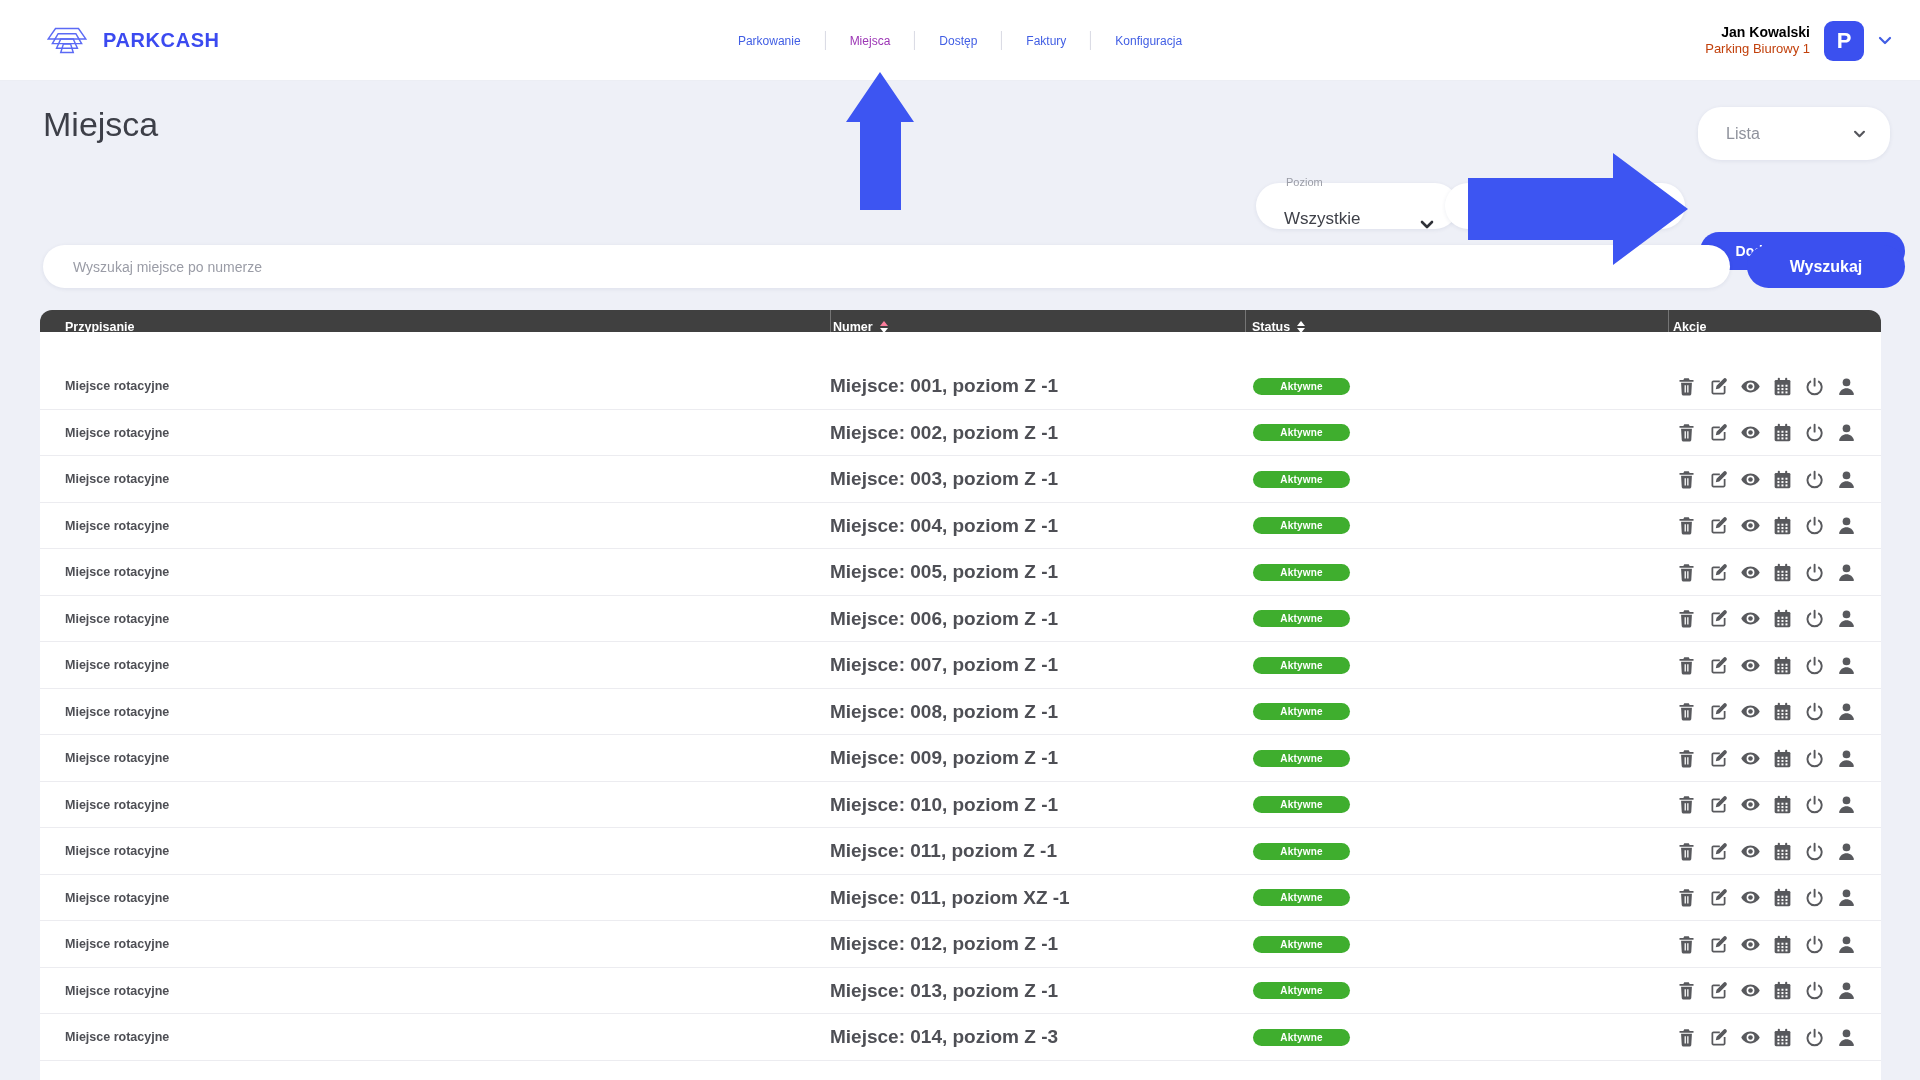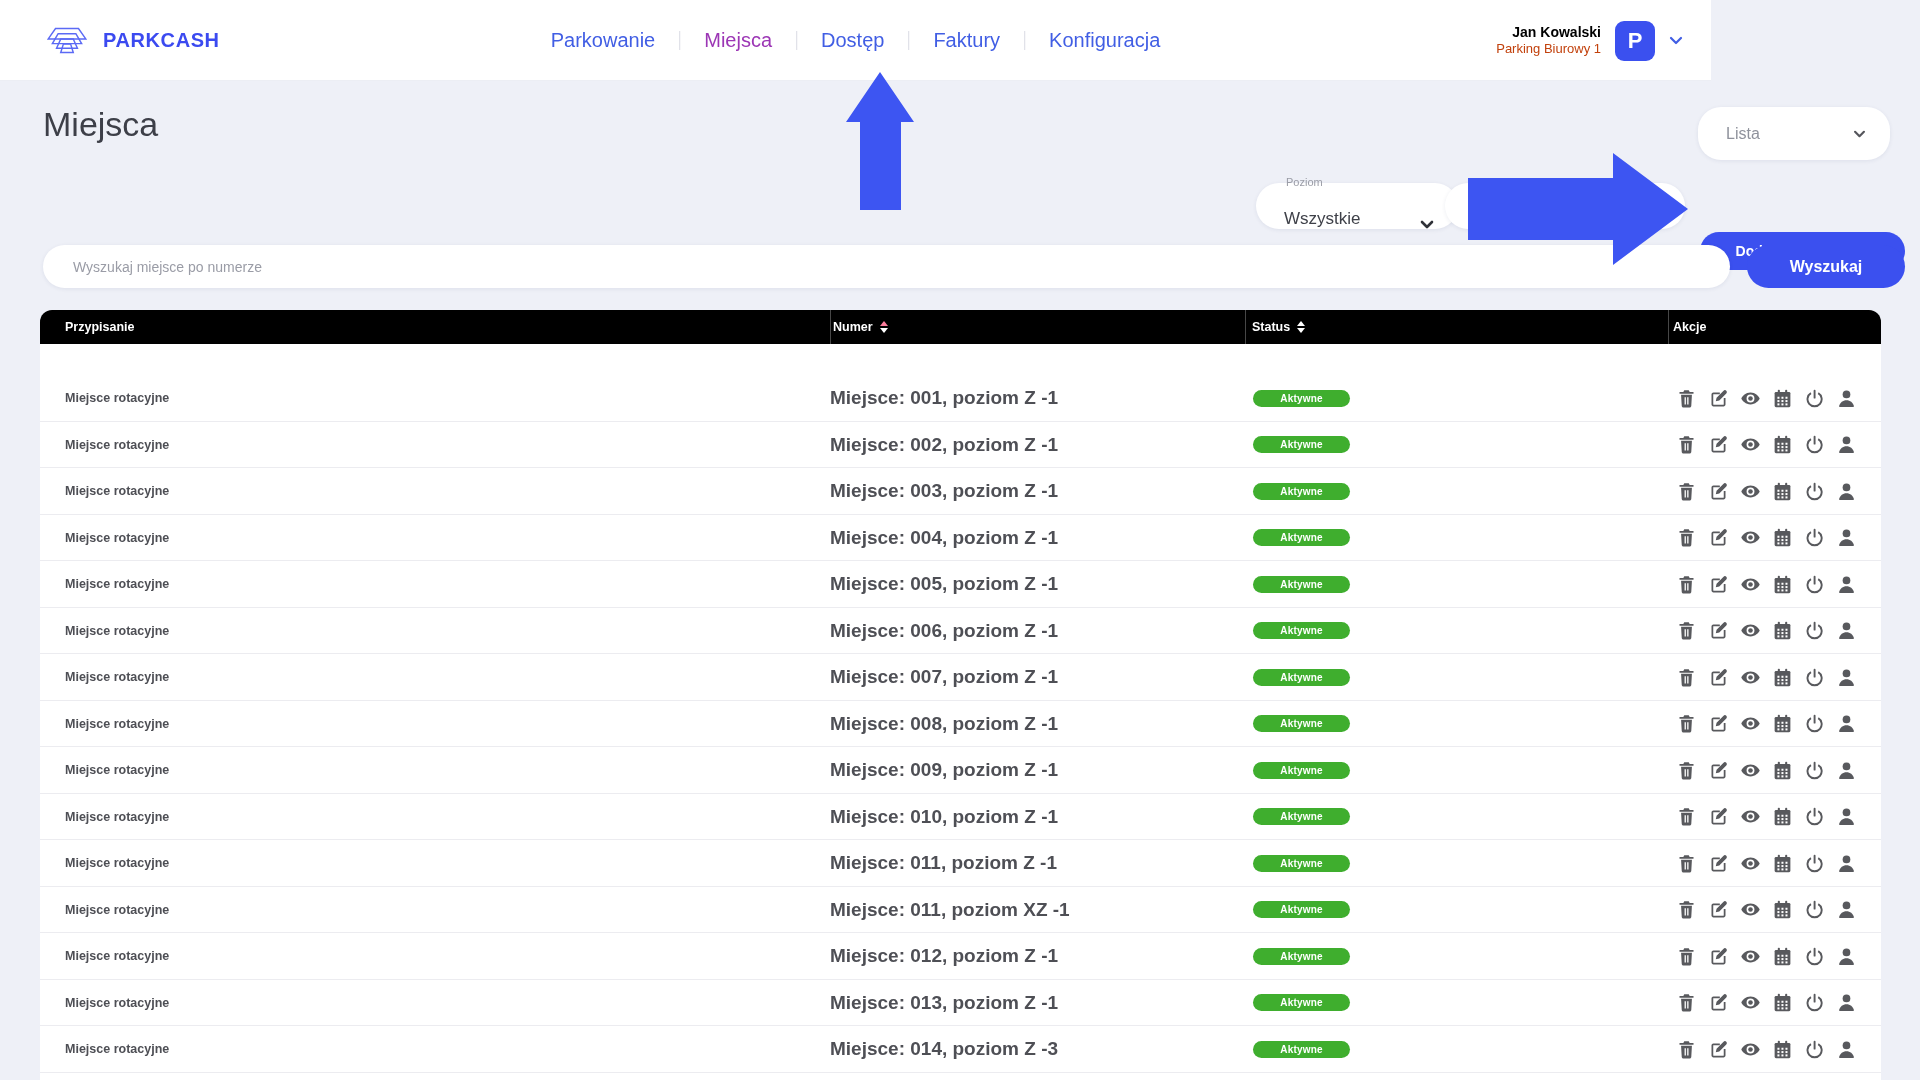--- a/index.html
+++ b/index.html
@@ -1,27 +1,27 @@
 <!DOCTYPE html>
 <html><head>
 <meta charset="utf-8">
 <style>
   * { margin:0; padding:0; box-sizing:border-box; }
   html,body { width:1920px; height:1080px; overflow:hidden; }
   body { font-family:"Liberation Sans", sans-serif; background:#eef0f7; position:relative; }
 
   
-  .topbar { position:absolute; top:0; left:0; width:1711px; height:81px; background:#ffffff;
+  .topbar { position:absolute; top:0; left:0; width:1920px; height:81px; background:#ffffff;
             border-bottom:1px solid #eceef4; z-index:5; }
   .logo { position:absolute; left:43px; top:0; height:81px; display:flex; align-items:center; gap:12px; }
   .logo-text { font-size:20px; font-weight:800; letter-spacing:.6px; color:#3b4af0; }
 
   .main-nav { position:absolute; left:50%; transform:translateX(-50%); top:0; height:81px;
               display:flex; align-items:center; }
-  .nav-link { font-size:20px; color:#415ee4; padding:0 24px; cursor:pointer; white-space:nowrap; }
+  .nav-link { font-size:12px; color:#415ee4; padding:0 24px; cursor:pointer; white-space:nowrap; }
   .nav-link.active { color:#9c36b5; }
   .nav-divider { width:1px; height:19px; background:#d9dae3; }
 
   .user-block { position:absolute; right:28px; top:0; height:81px; display:flex; align-items:center; gap:14px; }
   .user-texts { text-align:right; line-height:1.25; }
   .user-name { font-size:14px; font-weight:700; color:#000000; }
   .user-sub  { font-size:13px; color:#c2410c; }
   .avatar { width:40px; height:40px; border-radius:9px; background:#3b50ef; color:#fff;
             font-size:22px; font-weight:800; display:flex; align-items:center; justify-content:center; }
   .chev { display:inline-block; }
@@ -48,21 +48,21 @@
   .search-btn { position:absolute; left:1747px; top:245px; width:158px; height:43px; border-radius:22px;
                 font-size:16px; font-weight:700; }
 
   .search-input { position:absolute; left:43px; top:245px; width:1687px; height:43px; border:none;
                   border-radius:22px; background:#fff; box-shadow:0 1px 4px rgba(30,40,90,.08);
                   padding:0 30px; font-size:14px; color:#ef4444; font-family:"Liberation Sans",sans-serif; }
   .search-input::placeholder { color:#9a9ca6; }
 
   
   .table { position:absolute; left:40px; top:310px; width:1841px; }
-  .thead { position:relative; height:34px; background:#000000; border-radius:12px 12px 0 0; }
+  .thead { position:relative; height:22px; background:#404040; border-radius:12px 12px 0 0; }
   .th { position:absolute; top:0; height:34px; line-height:34px; color:#fff; font-size:12.5px; font-weight:700;
         display:flex; align-items:center; gap:7px; }
   .th-przypisanie { left:25px; } .th-numer { left:793px; } .th-status { left:1212px; } .th-akcje { left:1633px; }
   .vsep { position:absolute; top:0; width:1px; height:34px; background:rgba(255,255,255,.28); }
   .sort { display:inline-flex; flex-direction:column; gap:2px; cursor:pointer; }
   .tri-up   { width:0; height:0; border-left:4px solid transparent; border-right:4px solid transparent; border-bottom:5px solid #fff; }
   .tri-down { width:0; height:0; border-left:4px solid transparent; border-right:4px solid transparent; border-top:5px solid #fff; }
   .tri-up.pink { border-bottom-color:#fb7d9c; }
 
   .tbody { background:#fff; padding-top:31px; min-height:760px; }

